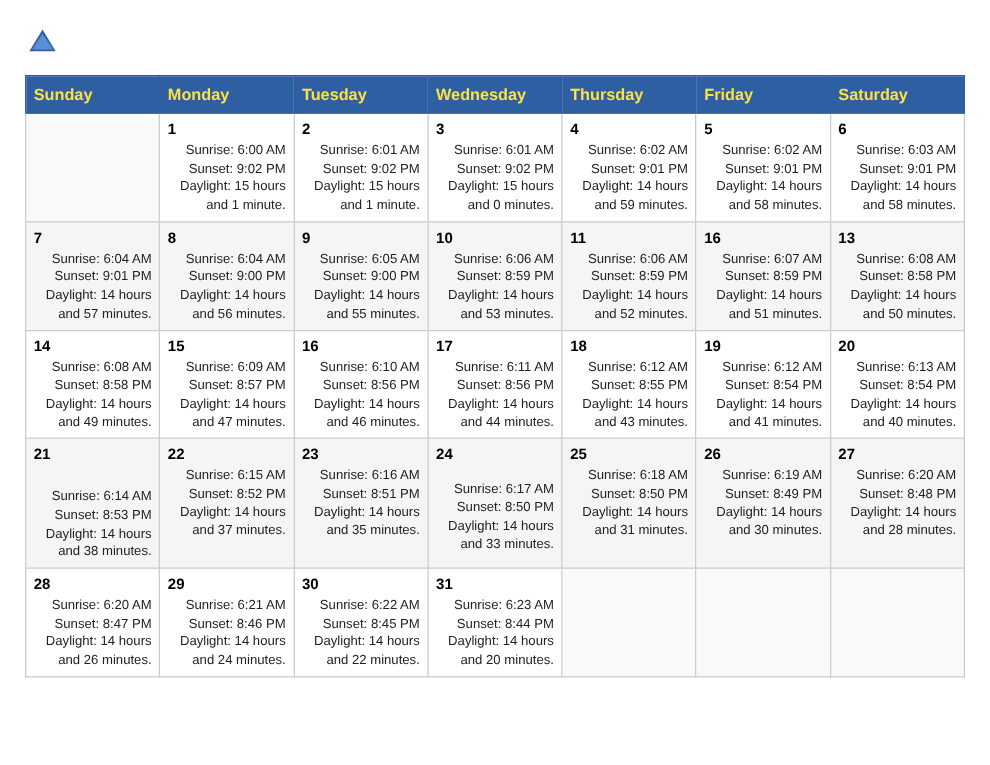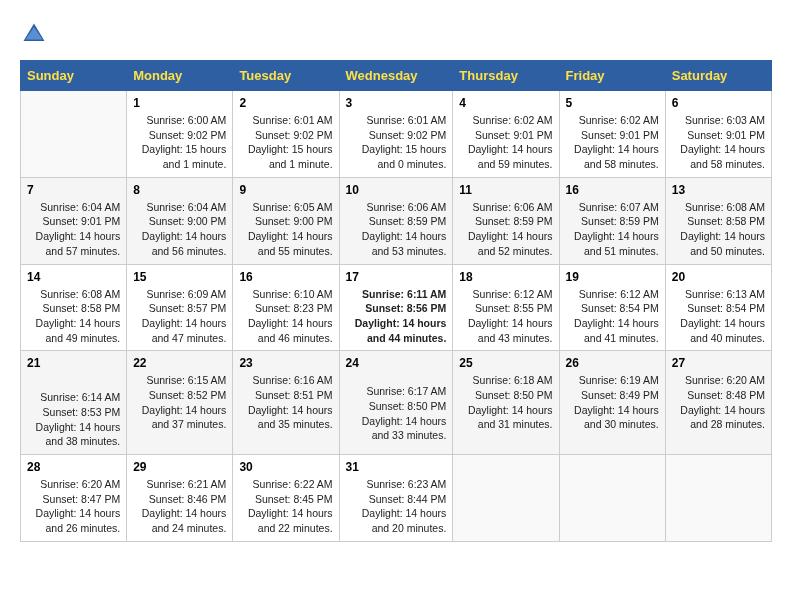--- a/index.html
+++ b/index.html
@@ -226,27 +226,27 @@
         <td>
           <span class="day-number">15</span>
           <div class="day-info" style="white-space: pre-line;">Sunrise: 6:09 AM
 Sunset: 8:57 PM
 Daylight: 14 hours
 and 47 minutes.</div>
         </td>
         <td>
           <span class="day-number">16</span>
           <div class="day-info" style="white-space: pre-line;">Sunrise: 6:10 AM
-Sunset: 8:23 PM
+Sunset: 8:56 PM
 Daylight: 14 hours
 and 46 minutes.</div>
         </td>
         <td>
           <span class="day-number">17</span>
-          <div class="day-info" style="white-space: pre-line; font-weight: bold;">Sunrise: 6:11 AM
+          <div class="day-info" style="white-space: pre-line;">Sunrise: 6:11 AM
 Sunset: 8:56 PM
 Daylight: 14 hours
 and 44 minutes.</div>
         </td>
         <td>
           <span class="day-number">18</span>
           <div class="day-info" style="white-space: pre-line;">Sunrise: 6:12 AM
 Sunset: 8:55 PM
 Daylight: 14 hours
 and 43 minutes.</div>

